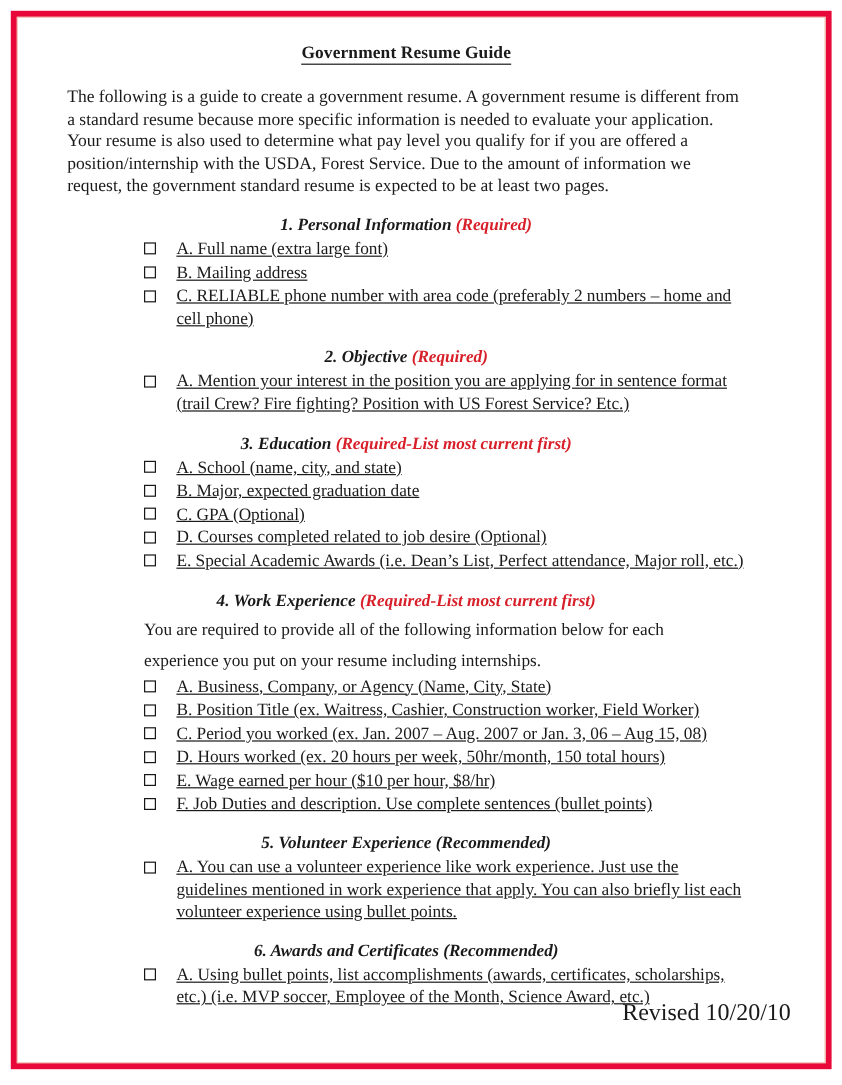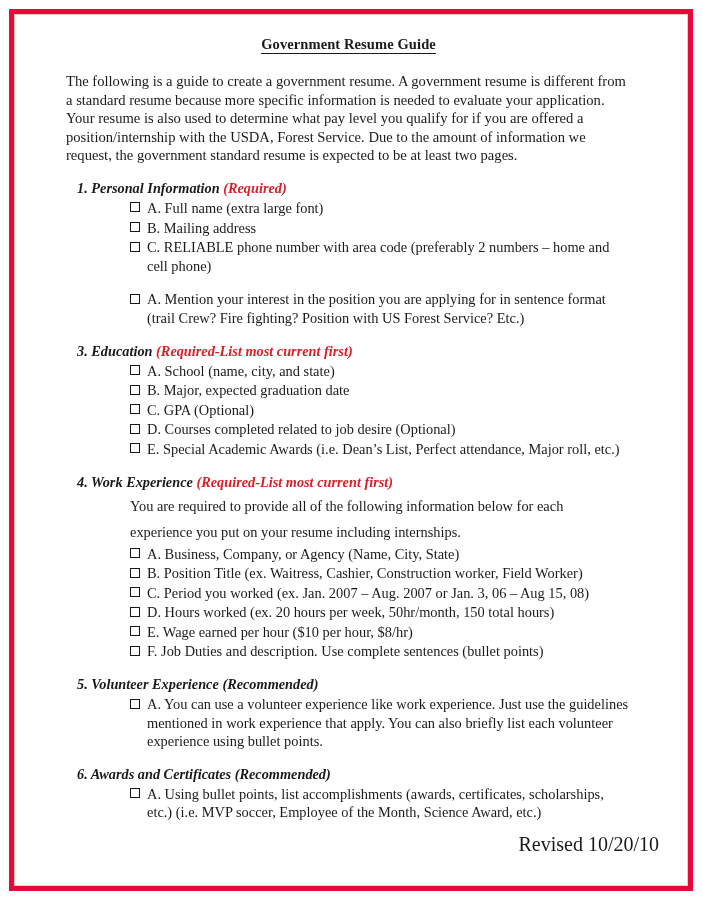--- a/index.html
+++ b/index.html
@@ -41,21 +41,21 @@
     top: 14px;
     width: 674px;
     height: 872px;
     box-sizing: border-box;
     border: 1px solid #f3c9ba;
     pointer-events: none;
   }
 
   .content {
     position: absolute;
-    left: 10px;
+    left: 0;
     top: 0;
     width: 664px;
     padding: 30px 42px 0 55px;
     box-sizing: border-box;
   }
 
   
   .doc-title {
     text-align: center;
     font-weight: bold;
@@ -80,21 +80,22 @@
 
   
   .section {
     margin-top: 15px;
   }
   .section-heading {
     font-weight: bold;
     font-style: italic;
     font-size: 14.3px;
     line-height: 17px;
-    margin: 0 0 2px 12px;
+    margin: 0 0 2px 0;
+    text-align: center;
   }
   .qualifier {
     font-weight: bold;
     font-style: italic;
   }
   .qualifier.req {
     color: #d8202a;
   }
   .qualifier.rec {
     color: #1a1a1a;
@@ -111,24 +112,25 @@
     margin: 0 0 0 65px;
     font-size: 14.4px;
     line-height: 26px;
     max-width: 470px;
   }
 
   
   .item {
     position: relative;
     margin: 0 0 0 65px;
-    padding-left: 17px;
+    padding-left: 27px;
     font-size: 14.4px;
     line-height: 18.6px;
     max-width: 525px;
+    text-decoration: underline;
   }
   .item + .item {
     margin-top: 1px;
   }
   .checkbox {
     position: absolute;
     left: 0;
     top: 3.5px;
     width: 8px;
     height: 8px;
@@ -178,20 +180,21 @@
               <span class="checkbox"></span>
               <span class="item-text">B. Mailing address</span>
             </li>
             <li class="item">
               <span class="checkbox"></span>
               <span class="item-text">C. RELIABLE phone number with area code (preferably 2 numbers – home and cell phone)</span>
             </li>
           </ul>
         </div>
         <div class="section">
+          <div class="section-heading"><span>2.</span> <span>Objective</span> <span class="qualifier req" style="color: rgb(216, 32, 42);">(Required)</span></div>
           <ul class="items">
             <li class="item">
               <span class="checkbox"></span>
               <span class="item-text">A. Mention your interest in the position you are applying for in sentence format (trail Crew? Fire fighting? Position with US Forest Service? Etc.)</span>
             </li>
           </ul>
         </div>
         <div class="section">
           <div class="section-heading"><span>3.</span> <span>Education</span> <span class="qualifier req" style="color: rgb(216, 32, 42);">(Required-List most current first)</span></div>
           <ul class="items">

